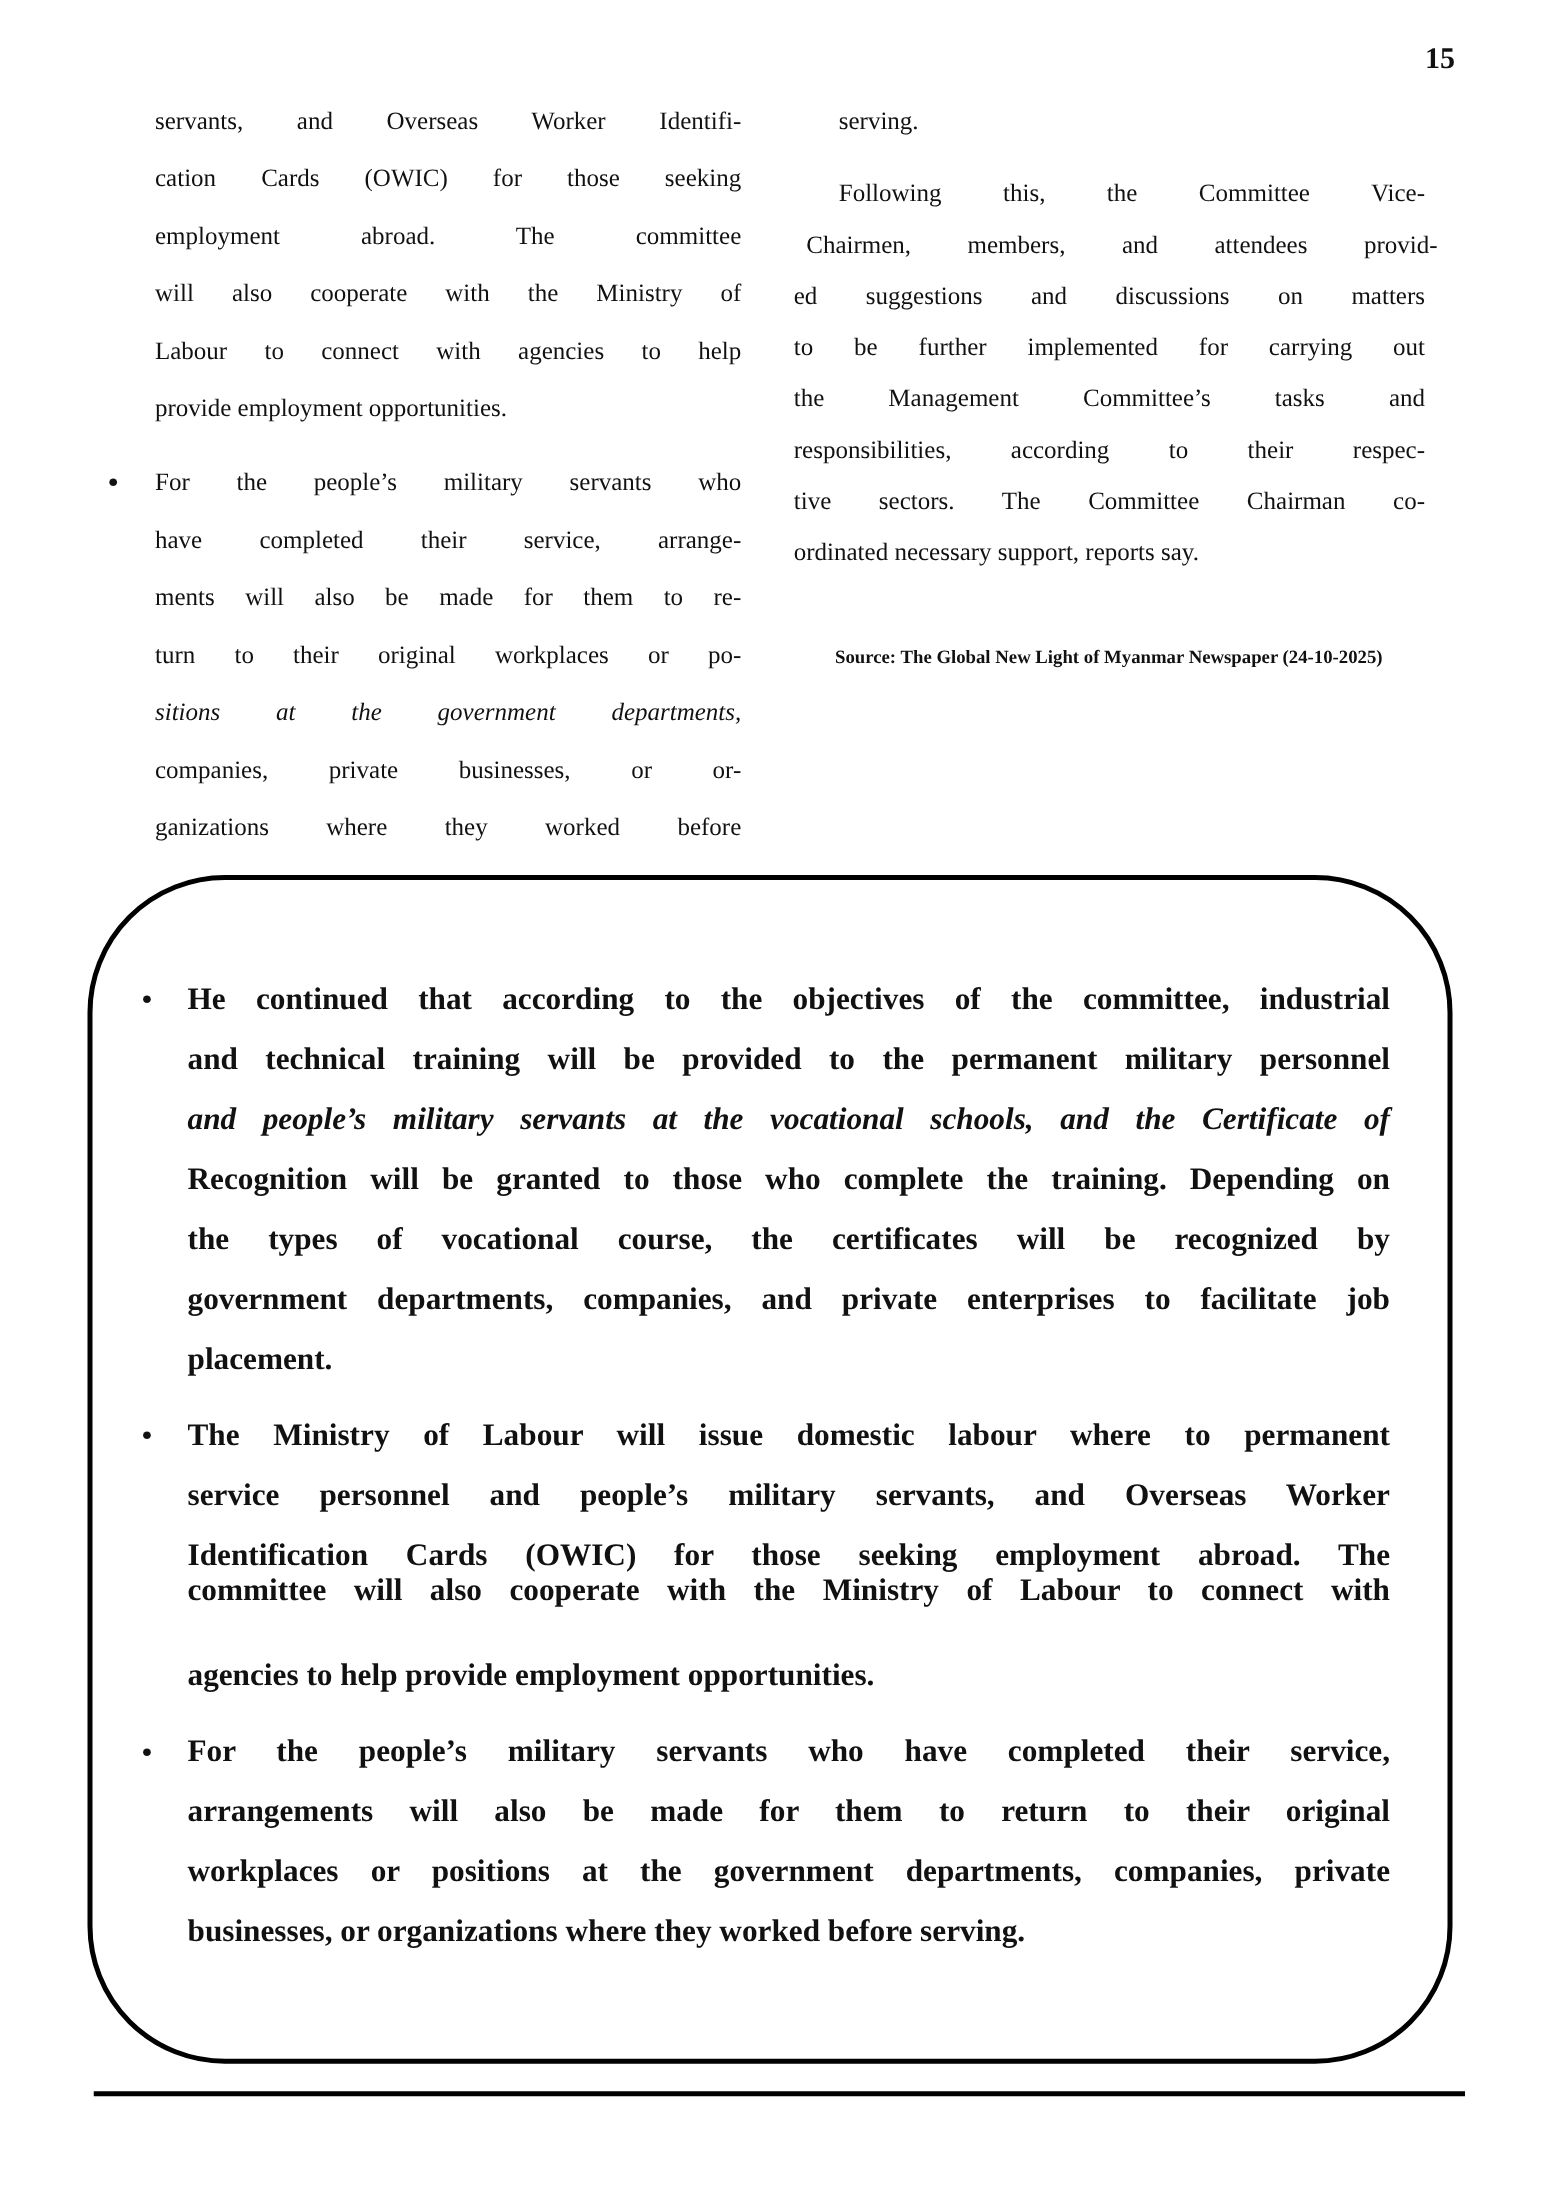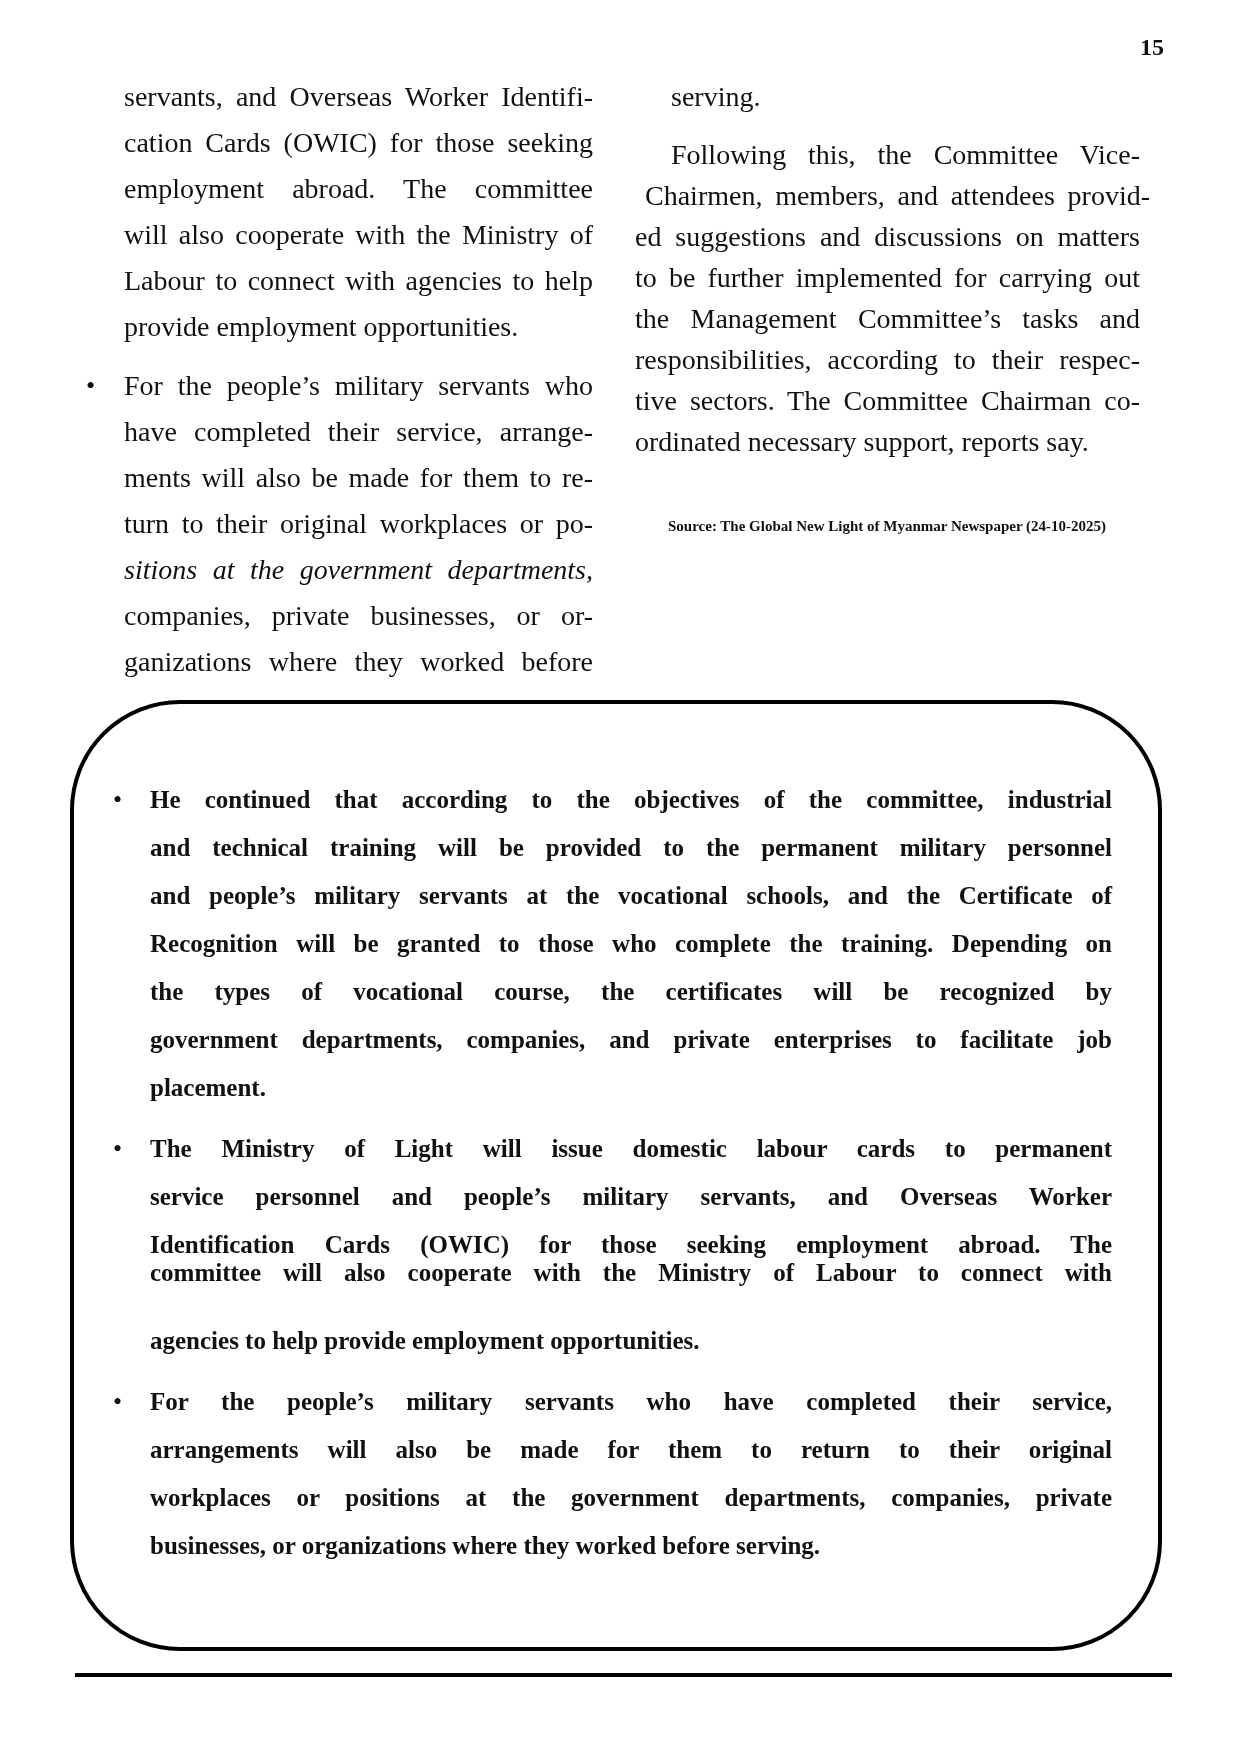--- a/index.html
+++ b/index.html
@@ -1,20 +1,20 @@
 <!DOCTYPE html>
 <html><head>
 <meta charset="utf-8">
 <style>
   html, body { margin:0; padding:0; background:#ffffff; }
   body { width:1241px; height:1755px; position:relative; overflow:hidden;
          font-family:"Liberation Serif", "DejaVu Serif", serif; color:#111; }
   .page-num { position:absolute; top:34px; left:1140px; font-weight:bold; font-size:24px; }
   .col { position:absolute; }
-  .line { position:absolute; left:0; white-space:nowrap; font-size:28px; line-height:30px; }
+  .line { position:absolute; left:0; white-space:nowrap; font-size:20px; line-height:30px; }
   .just { text-align:justify; text-align-last:justify; }
   .bullet { position:absolute; font-size:26px; line-height:30px; }
   .source { position:absolute; left:668px; top:518px; font-size:15px; font-weight:bold; white-space:nowrap; }
   .box { position:absolute; left:70px; top:700px; width:1092px; height:951px;
          border:4px solid #000; border-radius:110px; box-sizing:border-box; }
   .bline { position:absolute; white-space:nowrap; font-size:25px; line-height:30px; font-weight:bold; }
   .rule { position:absolute; left:75px; top:1673px; width:1097px; height:4px; background:#000; }
 </style>
 </head>
 <body>
@@ -53,28 +53,28 @@
 
 <div class="source">Source: The Global New Light of Myanmar Newspaper (24-10-2025)</div>
 
 <div class="box"></div>
 
 <div class="col" style="left:150px; top:780px; width:962px;">
 
   <div class="bullet" style="left:-37px; top:5px;">•</div>
   <div class="bline just" style="top:5px; width:962px;">He continued that according to the objectives of the committee, industrial</div>
   <div class="bline just" style="top:53px; width:962px;">and technical training will be provided to the permanent military personnel</div>
-  <div class="bline just" style="top:101px; width:962px;">and people’s military servants at the vocational schools, and the Certificate of</div>
+  <div class="bline just" style="top:101px; width:962px;font-style:italic;">and people’s military servants at the vocational schools, and the Certificate of</div>
   <div class="bline just" style="top:149px; width:962px;">Recognition will be granted to those who complete the training. Depending on</div>
   <div class="bline just" style="top:197px; width:962px;">the types of vocational course, the certificates will be recognized by</div>
   <div class="bline just" style="top:245px; width:962px;">government departments, companies, and private enterprises to facilitate job</div>
   <div class="bline" style="top:293px;">placement.</div>
 
   <div class="bullet" style="left:-37px; top:354px;">•</div>
-  <div class="bline just" style="top:354px; width:962px;">The Ministry of Light will issue domestic labour cards to permanent</div>
+  <div class="bline just" style="top:354px; width:962px;">The Ministry of Labour will issue domestic labour where to permanent</div>
   <div class="bline just" style="top:402px; width:962px;">service personnel and people’s military servants, and Overseas Worker</div>
   <div class="bline just" style="top:450px; width:962px;">Identification Cards (OWIC) for those seeking employment abroad. The</div>
   <div class="bline just" style="top:478px; width:962px;">committee will also cooperate with the Ministry of Labour to connect with</div>
   <div class="bline" style="top:546px;">agencies to help provide employment opportunities.</div>
 
   <div class="bullet" style="left:-37px; top:607px;">•</div>
   <div class="bline just" style="top:607px; width:962px;">For the people’s military servants who have completed their service,</div>
   <div class="bline just" style="top:655px; width:962px;">arrangements will also be made for them to return to their original</div>
   <div class="bline just" style="top:703px; width:962px;">workplaces or positions at the government departments, companies, private</div>
   <div class="bline" style="top:751px;">businesses, or organizations where they worked before serving.</div>

